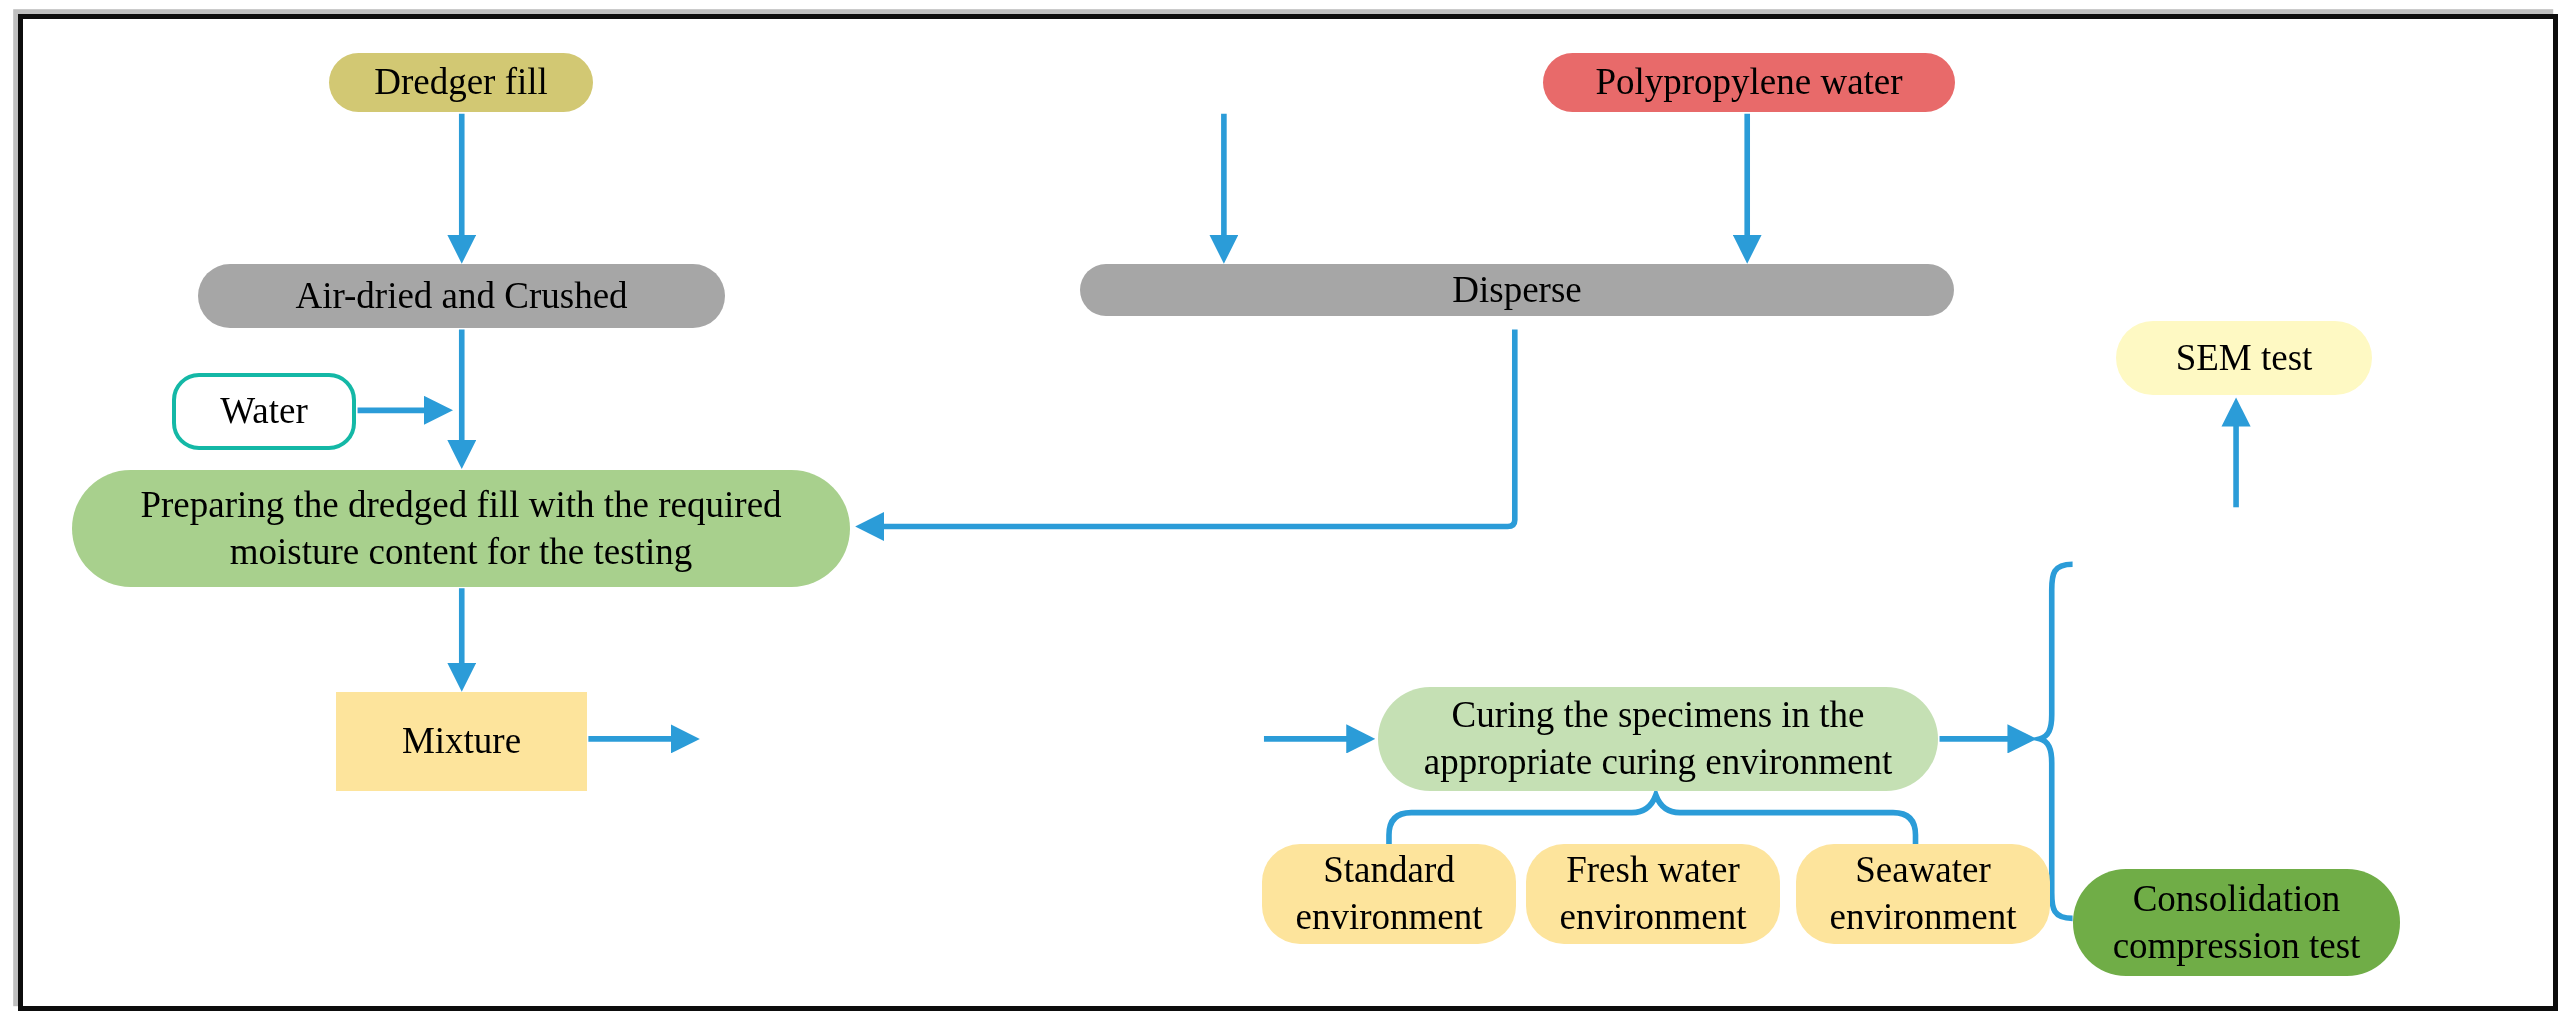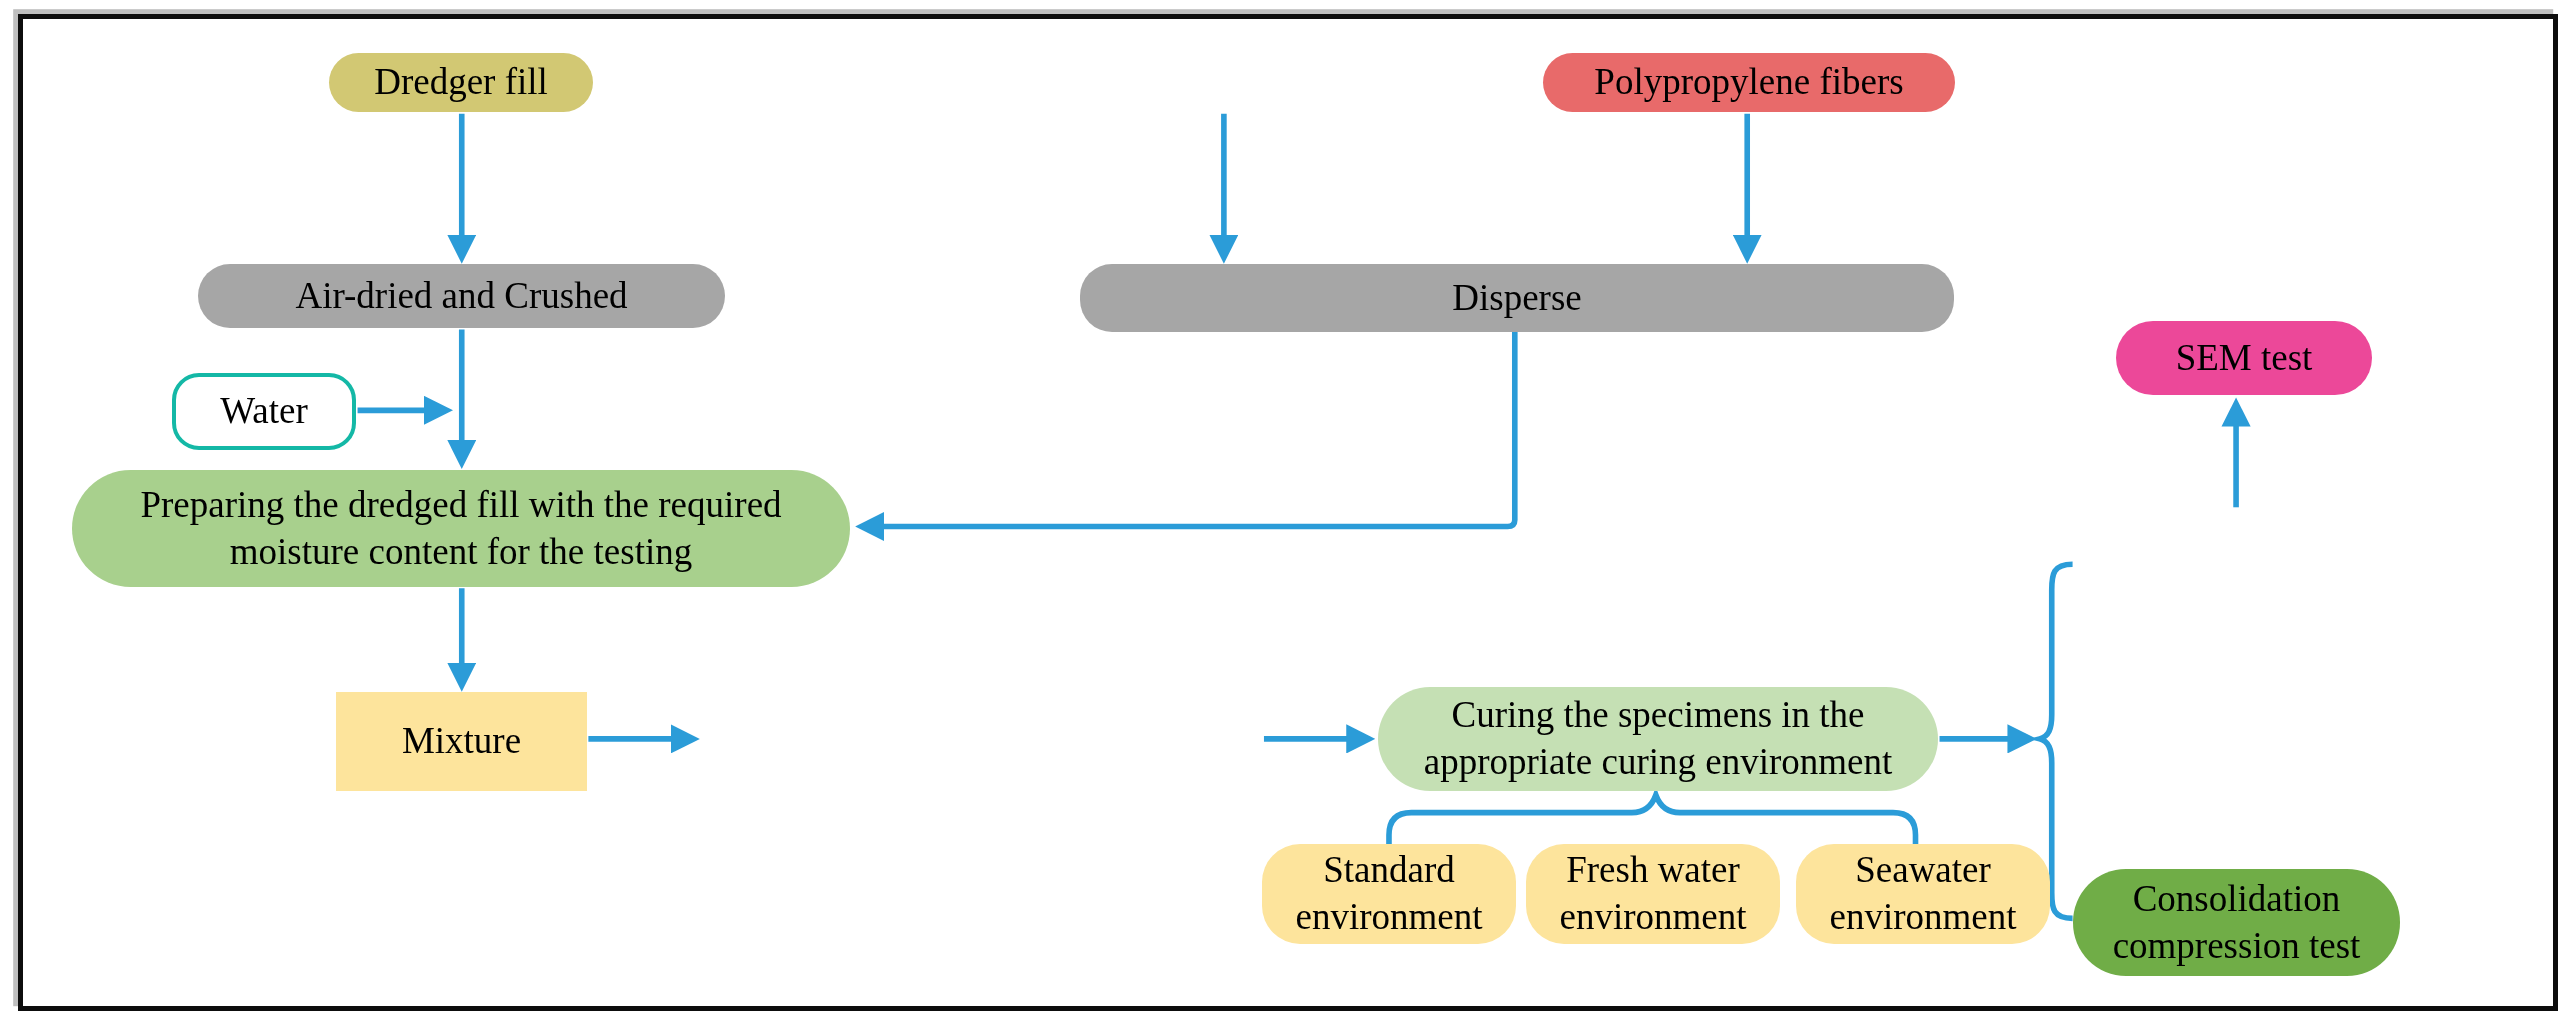--- a/index.html
+++ b/index.html
@@ -11,21 +11,21 @@
         text-align:center;color:#000;font-size:37px;line-height:1.26;box-sizing:border-box;
         padding:3.2px 22.4px;}
   .khaki   {background:#d2c873;text-align:right;}
   .yellow  {background:#fde49c;}
   .red     {background:#e86a6a;}
   .gray    {background:#a6a6a6;}
   .water   {background:#ffffff;border:4px solid #14b8a6;}
   .midgreen{background:#a8d08d;}
   .ltgreen {background:#c5e0b4;}
   .green   {background:#70ad47;}
-  .blue    {background:#ec4899;}
+  .blue    {background:#fef9c3;}
   svg.wires{position:absolute;left:0;top:0;width:2576px;height:1025px;pointer-events:none;}
 </style>
 </head>
 <body>
 
 <div id="canvas">
   <div id="frame"></div>
 
   <svg class="wires" viewBox="0 0 3214 1279">
     <defs>
@@ -46,25 +46,25 @@
       <path d="M2420 922 H2532" marker-end="url(#ah)"></path>
       <path d="M2586 704 C2562 704 2560 716 2560 736 L2560 892 C2560 910 2556 919 2545 922 C2556 925 2560 934 2560 952 L2560 1114 C2560 1134 2562 1146 2586 1146"></path>
       <path d="M2790 633 V505" marker-end="url(#ah)"></path>
       <path d="M1733 1053 L1733 1042 Q1733 1014 1761 1014 L2036 1014 Q2058 1014 2066 992 Q2074 1014 2096 1014 L2362 1014 Q2390 1014 2390 1042 L2390 1053"></path>
     </g>
   </svg>
 
   <div class="node khaki" style="left:329px;top:53px;width:264px;height:59px;border-radius:30px;">Dredger fill</div>
 
 
-  <div class="node red" style="left:1543px;top:53px;width:412px;height:59px;border-radius:30px;">Polypropylene fibers</div>
+  <div class="node red" style="left:1543px;top:53px;width:412px;height:59px;border-radius:30px;">Polypropylene water</div>
 
   <div class="node gray" style="left:198px;top:264px;width:527px;height:64px;border-radius:32px;">Air-dried and Crushed</div>
 
-  <div class="node gray" style="left:1080px;top:264px;width:874px;height:68px;border-radius:32px;">Disperse</div>
+  <div class="node gray" style="left:1080px;top:264px;width:874px;height:52px;border-radius:32px;">Disperse</div>
 
   <div class="node water" style="left:172px;top:373px;width:184px;height:77px;border-radius:27px;">Water</div>
 
   <div class="node midgreen" style="left:72px;top:470px;width:778px;height:117px;border-radius:59px;padding:13px 48px;">Preparing the dredged fill with the required moisture content for the testing</div>
 
   <div class="node yellow" style="left:336px;top:692px;width:251px;height:99px;border-radius:0;">Mixture</div>
 
 
   <div class="node ltgreen" style="left:1378px;top:687px;width:560px;height:104px;border-radius:52px;padding:3.2px 40px;">Curing the specimens in the appropriate curing environment</div>
 

